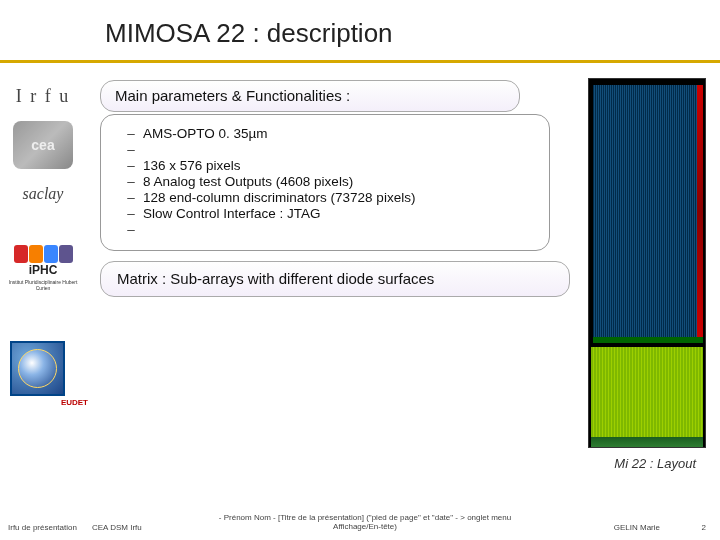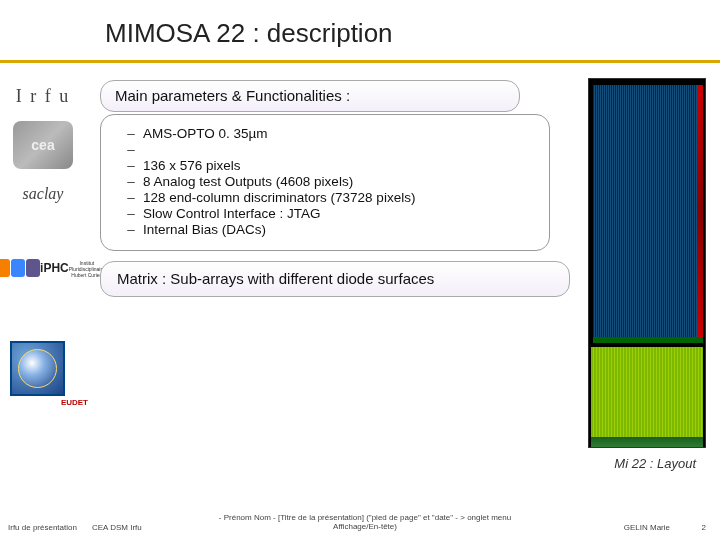--- a/index.html
+++ b/index.html
@@ -69,21 +69,21 @@
     height: 22px;
     font-family: Georgia, serif;
     font-size: 16px;
     color: #444;
     font-style: italic;
     margin-top:4px;
   }
   .logo-iphc {
     width: 70px;
     height: 46px;
-    display:flex;flex-direction:row;align-items:center;justify-content:center;
+    display:flex;flex-direction:column;align-items:center;justify-content:center;
     margin-top:40px;
   }
   .iphc-row{display:flex;gap:1px;}
   .iphc-seg{width:14px;height:18px;border-radius:3px;}
   .iphc-caption{font-size:5px;color:#333;text-align:center;margin-top:2px;}
   .logo-eudet {
     width: 55px;
     height: 55px;
     border: 2px solid #004488;
     background: radial-gradient(circle at 30% 30%, #6fa8dc 0%, #1c4587 100%);
@@ -183,21 +183,21 @@
     position: absolute;
     bottom: 8px;
     left: 0;
     width: 720px;
     font-size: 8px;
     color: #444;
   }
   .f-left{position:absolute;left:8px;bottom:0;}
   .f-cea{position:absolute;left:92px;bottom:0;}
   .f-mid{position:absolute;left:200px;bottom:0;width:330px;text-align:center;line-height:1.2;}
-  .f-name{position:absolute;right:50px;bottom:0;}
+  .f-name{position:absolute;right:60px;bottom:0;}
   .f-page{position:absolute;right:14px;bottom:0;}
 </style>
 </head>
 <body>
 
 <div class="slide">
 
   <div class="title-bar">
     <div class="title-text">MIMOSA 22 : description</div>
   </div>
@@ -252,21 +252,20 @@
       <div class="list-row">
           <span class="dash">–</span>
           <span>128 end-column discriminators (73728 pixels)</span>
         </div>
       <div class="list-row">
           <span class="dash">–</span>
           <span>Slow Control Interface : JTAG</span>
         </div>
       <div class="list-row">
           <span class="dash">–</span>
-          <span>Internal Bias (DACs)</span>
         </div>
     </div>
     <div class="box box-matrix">
       <span class="matrix-text">Matrix :  Sub-arrays with different diode surfaces</span>
     </div>
   </div>
 
   <div class="layout-img">
     <div class="chip-mid"></div>
     <div class="chip-col-r"></div>

